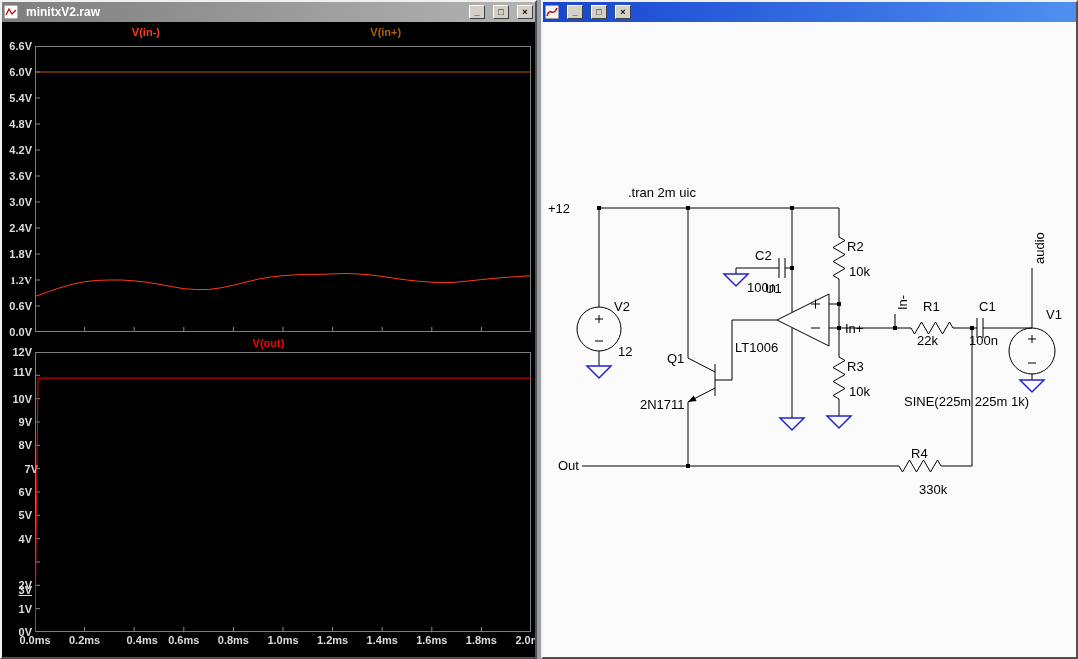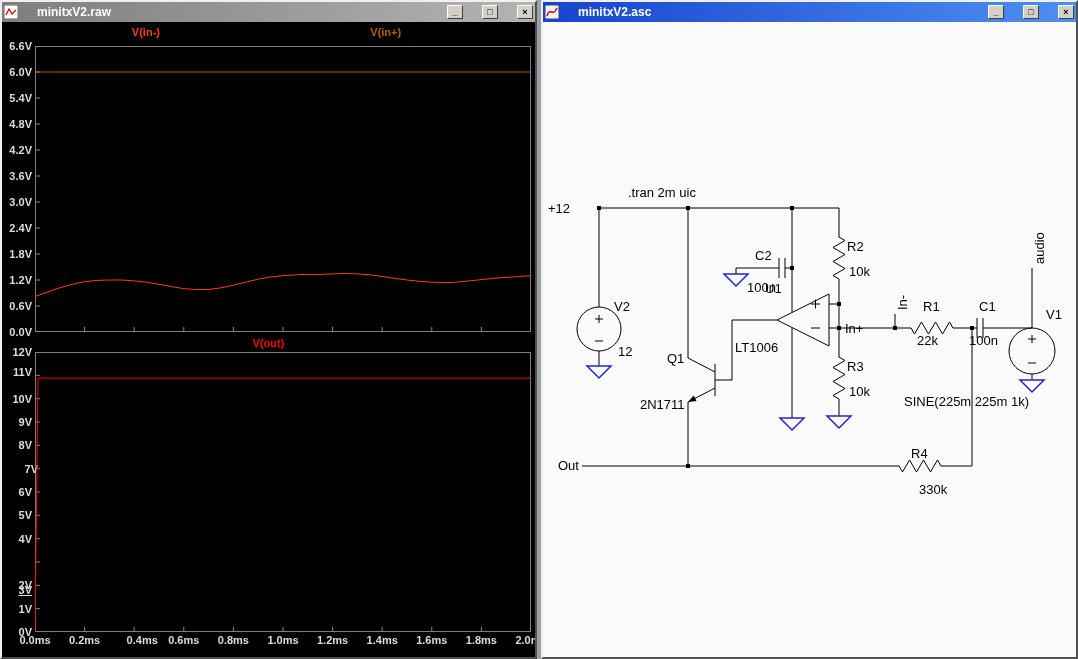--- a/index.html
+++ b/index.html
@@ -3,21 +3,21 @@
 <meta charset="utf-8">
 <style>
   html,body{margin:0;padding:0}
   body{
     width:1078px;height:659px;position:relative;overflow:hidden;
     background:#9aa0a6;font-family:"Liberation Sans",sans-serif;
   }
   .window{position:absolute;background:#d4d0c8;border:2px solid;border-color:#f0f0f0 #505050 #505050 #f0f0f0;box-sizing:border-box}
   #left-window{left:0;top:0;width:537px;height:659px}
   #right-window{left:541px;top:0;width:537px;height:659px}
-  .titlebar{height:20px;display:flex;align-items:center;padding:0 2px;gap:19px;box-sizing:border-box}
+  .titlebar{height:20px;display:flex;align-items:center;padding:0 2px;gap:8px;box-sizing:border-box}
   .titlebar.inactive{background:linear-gradient(to right,#7e7e7e,#b4b4b4)}
   .titlebar.active{background:linear-gradient(to right,#1744d0,#4e90f0)}
   .title-text{color:#ffffff;font-weight:bold;font-size:12px;flex:1;white-space:nowrap;overflow:hidden}
   .title-icon{width:14px;height:14px;flex:0 0 14px}
   .win-btn{width:16px;height:14px;background:#d4d0c8;border:1px solid;border-color:#ffffff #404040 #404040 #ffffff;
     font:bold 9px/11px "Liberation Sans",sans-serif;text-align:center;color:#000;padding:0;flex:0 0 16px}
   
   .wave-area{position:relative;width:533px;height:635px;background:#000;overflow:hidden}
   .trace-label{position:absolute;transform:translateX(-50%);font:bold 11px "Liberation Sans",sans-serif;white-space:nowrap}
   .plot-box{position:absolute;left:33px;width:496px;border:1px solid #7d7d7d;box-sizing:border-box}
@@ -52,21 +52,21 @@
       <div class="plot-box" style="top: 24px; height: 286px;"></div>
       <div class="ytick" style="top: 18px;">6.6V</div>
       <div class="ytick" style="top: 44px;">6.0V</div>
       <div class="ytick" style="top: 70px;">5.4V</div>
       <div class="ytick" style="top: 96px;">4.8V</div>
       <div class="ytick" style="top: 122px;">4.2V</div>
       <div class="ytick" style="top: 148px;">3.6V</div>
       <div class="ytick" style="top: 174px;">3.0V</div>
       <div class="ytick" style="top: 200px;">2.4V</div>
       <div class="ytick" style="top: 226px;">1.8V</div>
-      <div class="ytick" style="top: 252px;">1.2V</div>
+      <div class="ytick" style="top: 252px; font-family: Liberation Serif, serif;">1.2V</div>
       <div class="ytick" style="top: 278px;">0.6V</div>
       <div class="ytick" style="top: 304px;">0.0V</div>
       <svg width="496" height="286" class="plot-svg" style="top: 24px;">
         <line x1="0" y1="281" x2="0" y2="286" stroke="#8a8a8a" stroke-width="1"></line>
         <line x1="49.6" y1="281" x2="49.6" y2="286" stroke="#8a8a8a" stroke-width="1"></line>
         <line x1="99.2" y1="281" x2="99.2" y2="286" stroke="#8a8a8a" stroke-width="1"></line>
         <line x1="148.79999999999998" y1="281" x2="148.79999999999998" y2="286" stroke="#8a8a8a" stroke-width="1"></line>
         <line x1="198.4" y1="281" x2="198.4" y2="286" stroke="#8a8a8a" stroke-width="1"></line>
         <line x1="248" y1="281" x2="248" y2="286" stroke="#8a8a8a" stroke-width="1"></line>
         <line x1="297.59999999999997" y1="281" x2="297.59999999999997" y2="286" stroke="#8a8a8a" stroke-width="1"></line>
@@ -144,21 +144,20 @@
       </svg>
     </div>
 </div>
 
 <div class="window" id="right-window">
   <div class="titlebar active">
     <svg class="title-icon" viewBox="0 0 14 14">
       <rect x="0" y="0" width="14" height="14" fill="#f4f4f4" stroke="#404040"></rect>
       <path d="M2,11 C5,1 8,13 12,3" fill="none" stroke="#c00000" stroke-width="1.4"></path>
     </svg>
-    <span class="title-text">minitxV2.asc</span>
     <button class="win-btn">_</button>
     <button class="win-btn">□</button>
     <button class="win-btn">×</button>
   </div>
   <div class="schematic-area">
     <svg class="sch" width="533" height="635" viewBox="0 0 533 635">
 
       <g>
         <path class="w" d="M56,186 H296"></path>
         <path class="w" d="M56,186 V285"></path>

